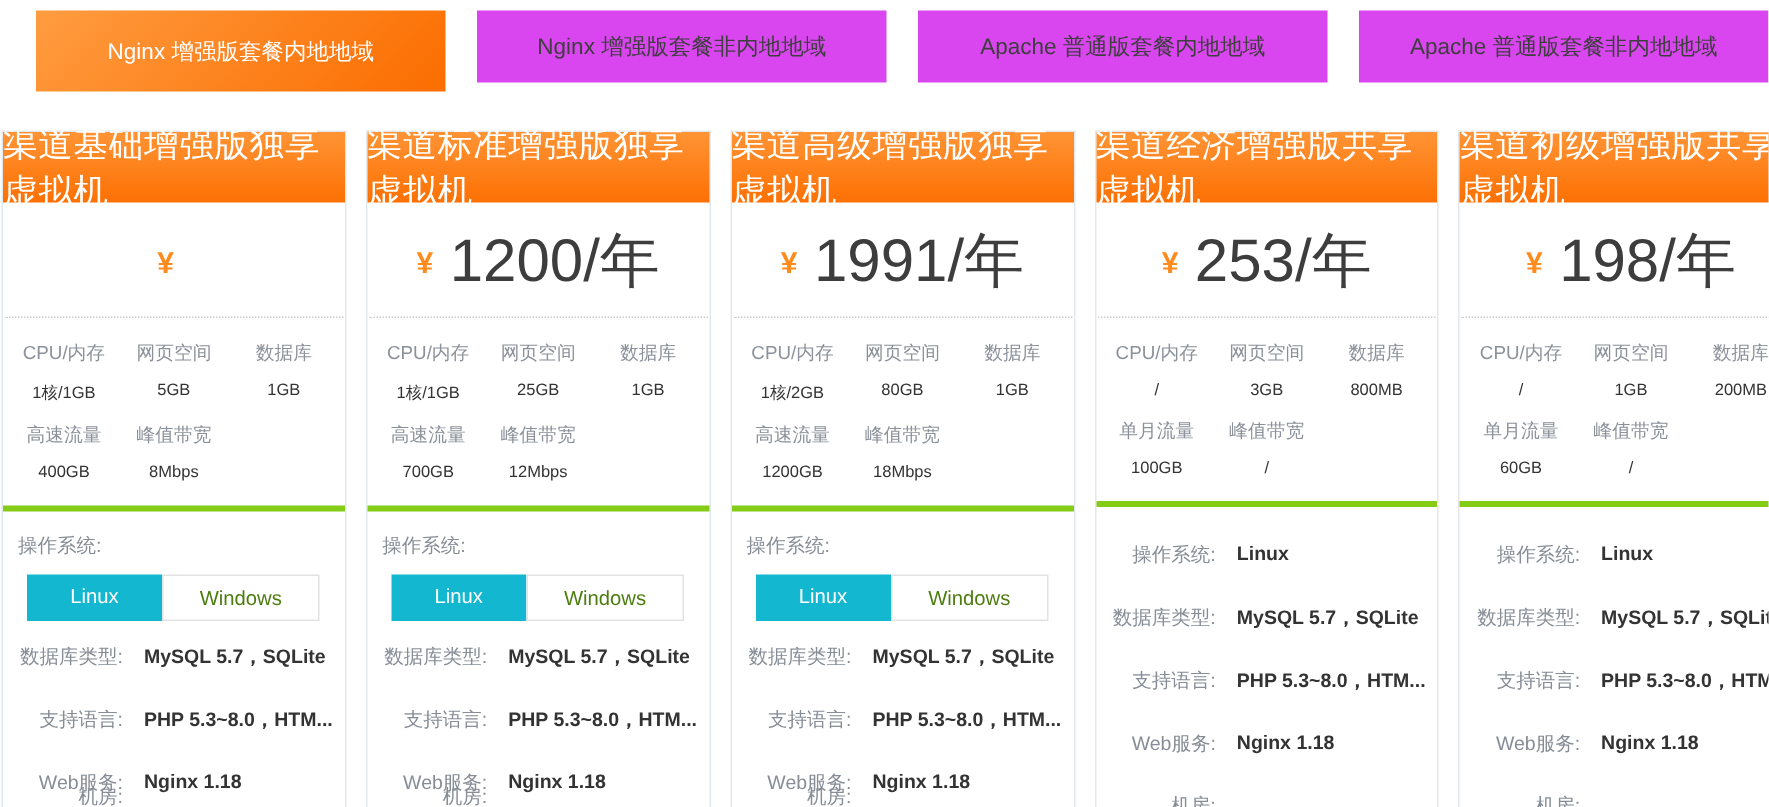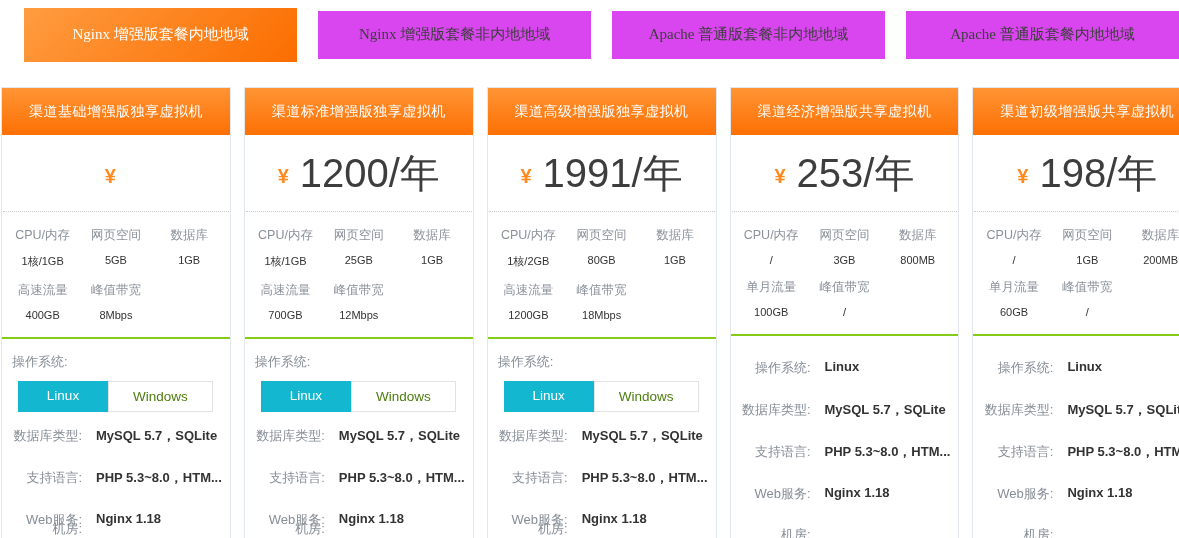--- a/index.html
+++ b/index.html
@@ -1,40 +1,40 @@
 <!DOCTYPE html>
 <html><head>
 <meta charset="utf-8">
 <style>
   * { box-sizing: border-box; margin: 0; padding: 0; }
   html, body { width: 1179px; height: 538px; overflow: hidden; background: #fff;
     font-family: "Liberation Sans", "DejaVu Sans", sans-serif; }
 
   
-  .tabs { display: flex; align-items: center; gap: 21px; padding-left: 24px; padding-top: 7px; height: 62px; font-family: Liberation Serif, serif; }
+  .tabs { display: flex; gap: 21px; padding-left: 24px; padding-top: 7px; height: 62px; }
   .tab { width: 277px; height: 48px; background: #d946ef; color: #3e3e3e;
     display: flex; align-items: center; justify-content: center;
     font-size: 15px; cursor: pointer; }
   .tab.active { height: 54px; color: #fff;
     background: linear-gradient(135deg, #ff9c40 0%, #fb6d00 100%); }
 
   
   .cards { display: grid; grid-template-columns: repeat(5, 1fr); gap: 13px;
     padding: 0 1px; margin-top: 25px; }
   .card { background: #fff; border: 1px solid #e3e8ee; border-bottom: none; height: 500px; }
-  .card-header { height: 47px; color: #fff; font-size: 14px; letter-spacing: .5px;
+  .card-header { height: 47px; color: #fff; font-size: 23px; letter-spacing: .5px;
     display: flex; align-items: center; justify-content: center;
     background: linear-gradient(180deg, #ff9434 0%, #fd7004 100%); }
   .price-row { height: 77px; display: flex; align-items: center; justify-content: center;
     border-bottom: 1px dotted #cdcdcd; margin: 0 1px; }
   .yen { color: #ff8a1e; font-size: 20px; font-weight: bold; margin-right: 11px; margin-top: 6px; }
   .amount { color: #3d3d3d; font-size: 40px; }
 
   .specs { display: grid; grid-template-columns: 1fr 1fr 1fr;
-    padding: 15px 4px 16px; border-bottom: 2px solid #84cc16; }
+    padding: 15px 4px 16px; border-bottom: 4px solid #84cc16; }
   .spec { text-align: center; }
   .spec.row2 { margin-top: 13px; }
   .spec-label { font-size: 12.5px; color: #8b919a; }
   .spec-value { font-size: 11px; color: #333; margin-top: 10px; }
 
   .details { padding: 8px 8px 0; font-size: 13px; }
   .os-label { color: #868d96; margin: 6px 0 10px 2px; }
   .os-buttons { display: flex; margin-left: 8px; }
   .btn { height: 31px; line-height: 30px; text-align: center; font-size: 13.5px; cursor: pointer; }
   .btn.linux { width: 90px; background: #14b7d0; color: #fff; }
@@ -45,22 +45,22 @@
   .detail-row.overlap { margin-top: -10px; }
   .detail-label { width: 72px; flex-shrink: 0; text-align: right; color: #868d96; line-height: 1.45; }
   .detail-value { margin-left: 14px; font-weight: bold; color: #333; white-space: nowrap; }
 </style>
 </head>
 <body>
 
 <div class="tabs">
   <div class="tab active">Nginx 增强版套餐内地地域</div>
   <div class="tab">Nginx 增强版套餐非内地地域</div>
+  <div class="tab">Apache 普通版套餐内地地域</div>
   <div class="tab">Apache 普通版套餐非内地地域</div>
-  <div class="tab">Apache 普通版套餐内地地域</div>
 </div>
 
 <div class="cards">
 
   <div class="card">
     <div class="card-header">渠道基础增强版独享虚拟机</div>
     <div class="price-row">
       <span class="yen">¥</span>
     </div>
     <div class="specs">

